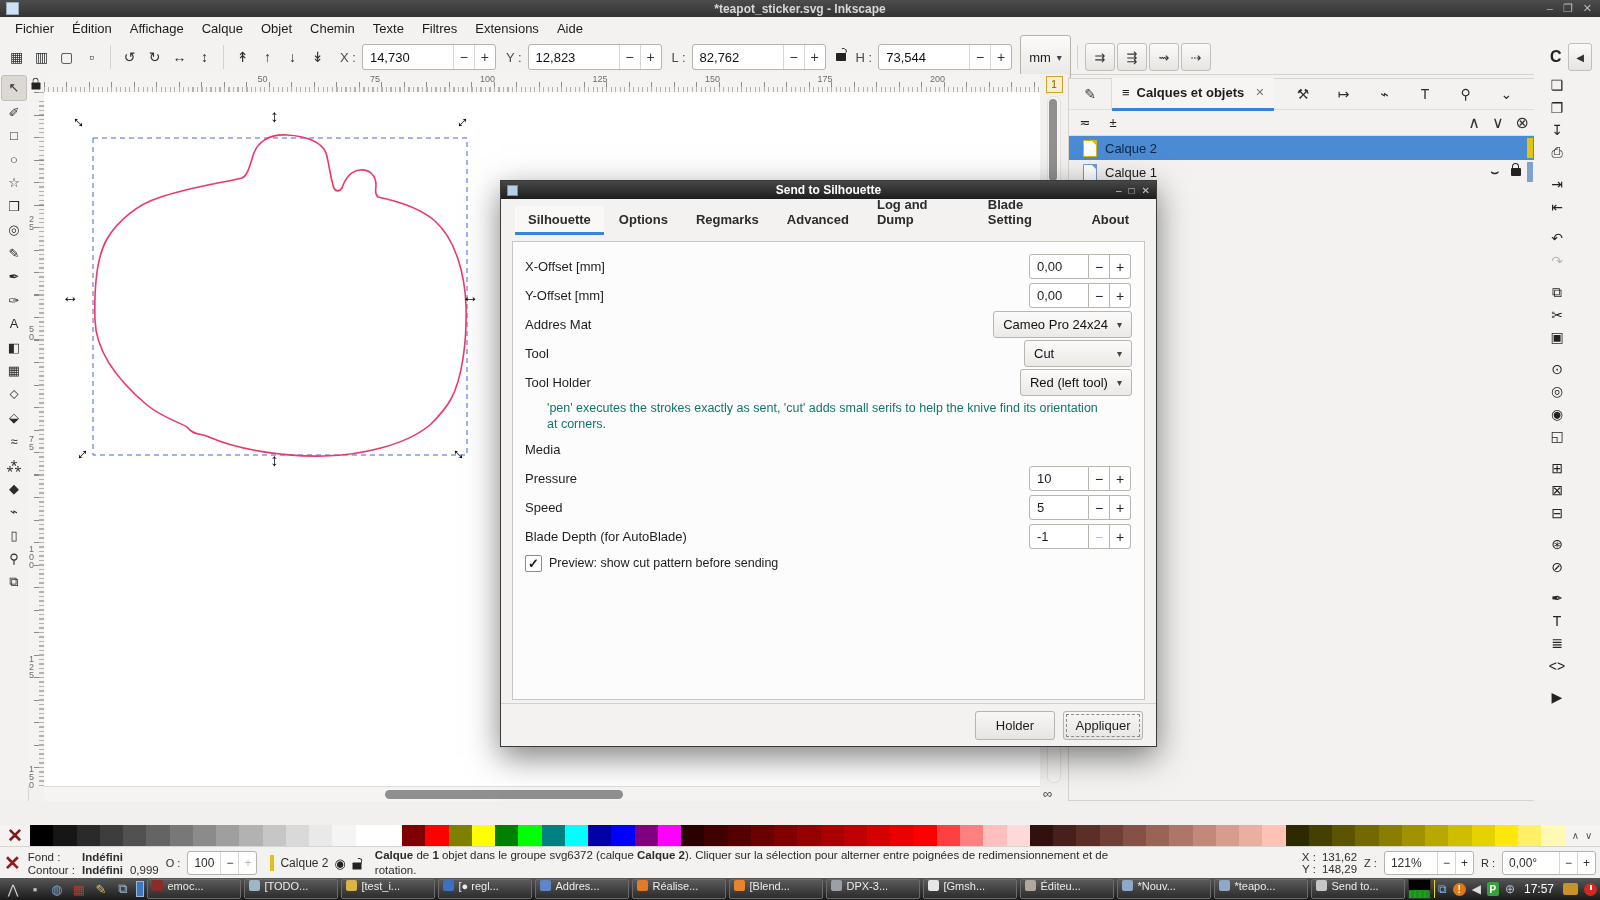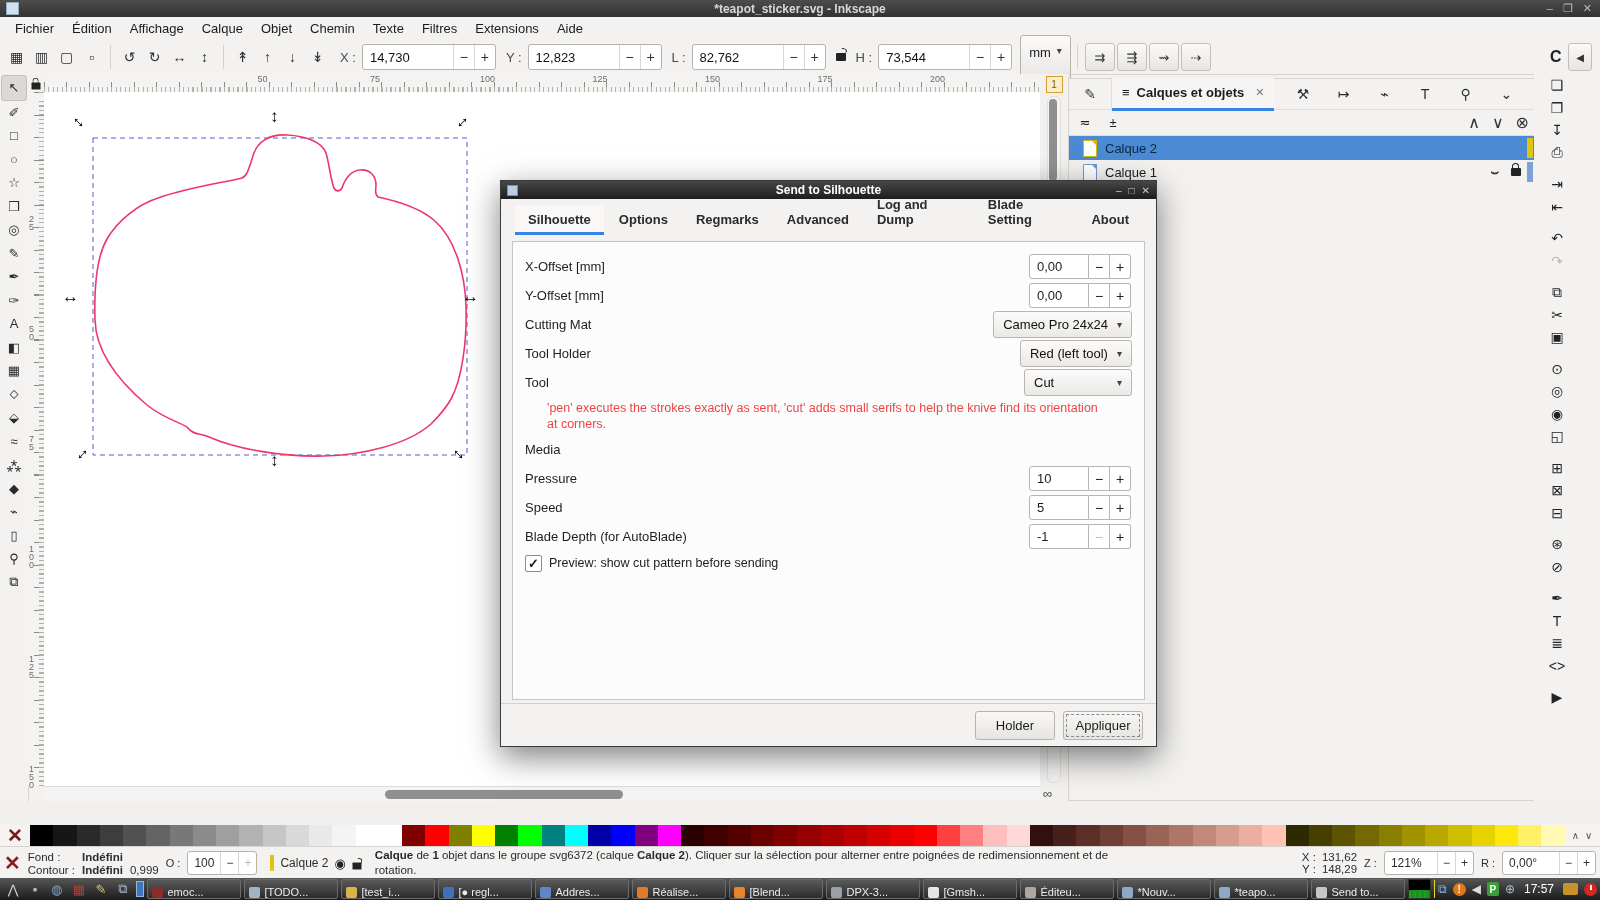--- a/index.html
+++ b/index.html
@@ -18,21 +18,21 @@
   .toolbar{position:absolute;top:40px;left:0;right:0;height:34px;background:#f3f2f1;border-bottom:1px solid #d7d4d0;
            display:flex;align-items:center;padding:0 4px;gap:2px;}
   .tbtn{width:25px;height:25px;display:flex;align-items:center;justify-content:center;font-size:14px;color:#2f2f2f;border-radius:3px;}
   .sep{width:1px;height:24px;background:#d5d2ce;margin:0 4px;}
   .flabel{font-size:13px;color:#4a4a4a;margin:0 4px 0 8px;}
   .entry{background:#fff;border:1px solid #b6b2ac;border-radius:3px;height:24px;display:flex;align-items:center;overflow:hidden;}
   .entry .val{padding:0 7px;font-size:13px;color:#111;}
   .sbtn{width:20px;height:100%;display:flex;align-items:center;justify-content:center;font-size:14px;color:#333;border-left:1px solid #d9d6d2;}
   .sbtn.dis{color:#bdbab6;}
   .unitbox{height:25px;border:1px solid #b6b2ac;border-radius:3px;background:linear-gradient(#fbfaf9,#e9e7e4);
-           display:flex;gap:6px;padding:9px 8px;font-size:13px;margin-left:6px;}
+           display:flex;align-items:center;gap:6px;padding:9px 8px;font-size:13px;margin-left:6px;}
   .caret::after{content:"▾";font-size:10px;color:#444;}
   .toggle-btn{width:28px;height:26px;border:1px solid #c2bfba;border-radius:3px;background:linear-gradient(#fbfaf9,#e7e5e2);
               display:flex;align-items:center;justify-content:center;font-size:13px;color:#333;margin:0 1px;}
   .snapC{margin-left:auto;font-size:16px;font-weight:bold;color:#222;transform:scaleX(-1);}
   .collapse{width:22px;height:26px;border:1px solid #c2bfba;border-radius:3px;background:linear-gradient(#fbfaf9,#e7e5e2);
             display:flex;align-items:center;justify-content:center;font-size:10px;color:#333;margin:0 4px;}
   
   .toolbox{position:absolute;left:0;top:74px;width:28px;bottom:99px;background:#f3f2f1;border-right:1px solid #d7d4d0;
            display:flex;flex-direction:column;align-items:center;padding-top:1px;}
   .tool{width:24px;height:23.5px;display:flex;align-items:center;justify-content:center;font-size:13px;color:#2b2b2b;border-radius:3px;}
@@ -104,21 +104,21 @@
                padding:10px 12px 0 12px;overflow:hidden;}
   .dlg-row{display:flex;align-items:center;justify-content:space-between;min-height:29px;}
   .dlg-row .lab{font-size:13px;color:#1e1e1e;}
   .dspin{display:flex;height:25px;margin-right:1px;}
   .dspin .dval{width:44px;background:#fff;border:1px solid #b9b5af;border-radius:3px 0 0 3px;display:flex;align-items:center;padding:0 7px;font-size:13px;}
   .dspin .dbtn{width:20px;border:1px solid #b9b5af;border-left:none;background:#fff;display:flex;align-items:center;justify-content:center;font-size:14px;color:#222;}
   .dspin .dbtn:last-child{border-radius:0 3px 3px 0;}
   .dspin .dbtn.dis{color:#c4c1bd;}
   .ddrop{height:25px;background:linear-gradient(#fcfbfa,#ebe9e6);border:1px solid #b9b5af;border-radius:3px;
          display:flex;align-items:center;gap:9px;padding:0 9px;font-size:13px;color:#111;}
-  .note{font-size:12.5px;color:#ef4444;padding:3px 0 3px 22px;line-height:1.28;}
+  .note{font-size:12.5px;color:#0f766e;padding:3px 0 3px 22px;line-height:1.28;}
   .chkrow{display:flex;align-items:center;gap:7px;min-height:24px;}
   .chk{width:15px;height:15px;background:#fff;border:1px solid #8f8b86;border-radius:2px;display:flex;align-items:center;justify-content:center;
        font-size:13px;font-weight:bold;color:#1a1a1a;}
   .dlg-footer{position:absolute;left:0;right:0;bottom:0;height:42px;border-top:1px solid #d5d2ce;display:flex;align-items:center;
               justify-content:flex-end;gap:8px;padding:0 13px;}
   .gbtn{min-width:78px;height:27px;background:linear-gradient(#f8f7f6,#e7e5e2);border:1px solid #b7b3ad;border-radius:3px;
         display:flex;align-items:center;justify-content:center;font-size:13px;color:#1c1c1c;}
   .gbtn.focus{outline:1px dashed #8a8a8a;outline-offset:-4px;}
   
   .gapstrip{position:absolute;left:0;right:0;top:801px;height:24px;background:#f1f0ee;}
@@ -139,21 +139,21 @@
   .ybar{width:4px;height:16px;background:#e2c312;}
   .eye{font-size:13px;color:#222;}
   .msg{width:752px;font-size:11.5px;line-height:1.3;color:#2a2a2a;}
   .msg .b{font-weight:bold;} .msg .i{}
   .coords{display:grid;grid-template-columns:auto auto;column-gap:6px;text-align:right;font-size:11.5px;margin-left:auto;}
   
   .taskbar{position:absolute;left:0;right:0;top:878px;height:22px;background:linear-gradient(#565656,#1b1b1b);
            display:flex;align-items:center;padding:0 3px;gap:3px;}
   .launch{width:20px;height:18px;display:flex;align-items:center;justify-content:center;font-size:13px;}
   .pager{width:18px;height:14px;background:#3a78c2;border:1px solid #9bb6d2;}
-  .task-btn{width:84px;height:18px;display:flex;align-items:flex-end;gap:4px;padding:0 4px;background:linear-gradient(#5a5a5a,#2c2c2c);
+  .task-btn{width:84px;height:18px;display:flex;align-items:flex-start;gap:4px;padding:0 4px;background:linear-gradient(#5a5a5a,#2c2c2c);
             border:1px solid #6b6b6b;border-radius:2px;color:#ececec;font-size:11px;overflow:hidden;white-space:nowrap;}
   .task-ic{width:11px;height:11px;border-radius:2px;flex:none;}
   .sysgraph{width:56px;height:18px;background:#000;border:1px solid #333;
             background-image:linear-gradient(transparent 55%,rgba(30,160,30,.9) 55%),
                              repeating-linear-gradient(90deg,#0a4 0 2px,transparent 2px 5px);
             background-size:100% 100%,100% 40%;background-position:bottom,bottom;background-repeat:no-repeat;}
   .trayybar{width:4px;height:18px;background:#e8d71c;}
   .tray{display:flex;align-items:center;gap:6px;color:#ddd;}
   .tray .tico{font-size:12px;}
   .warn{width:13px;height:13px;border-radius:50%;background:#e07818;color:#fff;font-size:10px;font-weight:bold;
@@ -460,35 +460,35 @@
       </div>
       <div class="dlg-row">
         <span class="lab">Y-Offset [mm]</span>
         <span class="dspin">
           <span class="dval">0,00</span>
           <span class="dbtn">−</span>
             <span class="dbtn">+</span>
         </span>
       </div>
       <div class="dlg-row">
-        <span class="lab">Cutting Mat</span>
+        <span class="lab">Addres Mat</span>
         <span class="ddrop caret">
             <span>Cameo Pro 24x24</span>
           </span>
       </div>
       <div class="dlg-row">
+        <span class="lab">Tool</span>
+        <span class="ddrop caret" style="min-width:88px;justify-content:space-between">
+            <span>Cut</span>
+          </span>
+      </div>
+      <div class="dlg-row">
         <span class="lab">Tool Holder</span>
         <span class="ddrop caret">
             <span>Red (left tool)</span>
-          </span>
-      </div>
-      <div class="dlg-row">
-        <span class="lab">Tool</span>
-        <span class="ddrop caret" style="min-width:88px;justify-content:space-between">
-            <span>Cut</span>
           </span>
       </div>
       <div class="note" style="max-width:560px">'pen' executes the strokes exactly as sent, 'cut' adds small serifs to help the knive find its orientation at corners.</div>
       <div class="dlg-row">
         <span class="lab">Media</span>
       </div>
       <div class="dlg-row">
         <span class="lab">Pressure</span>
         <span class="dspin">
           <span class="dval">10</span>

